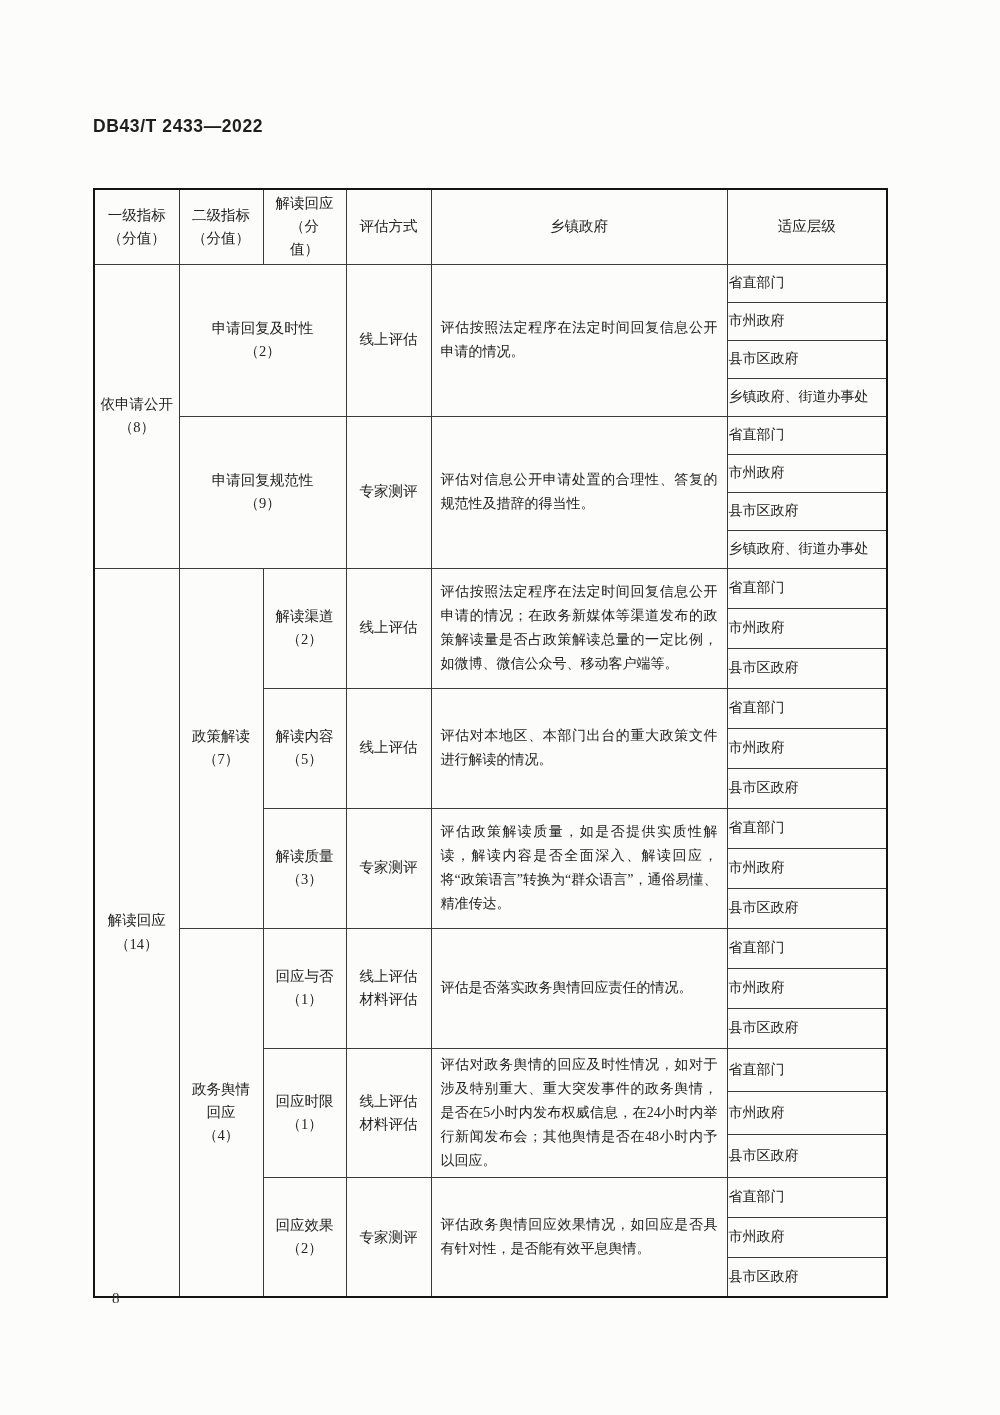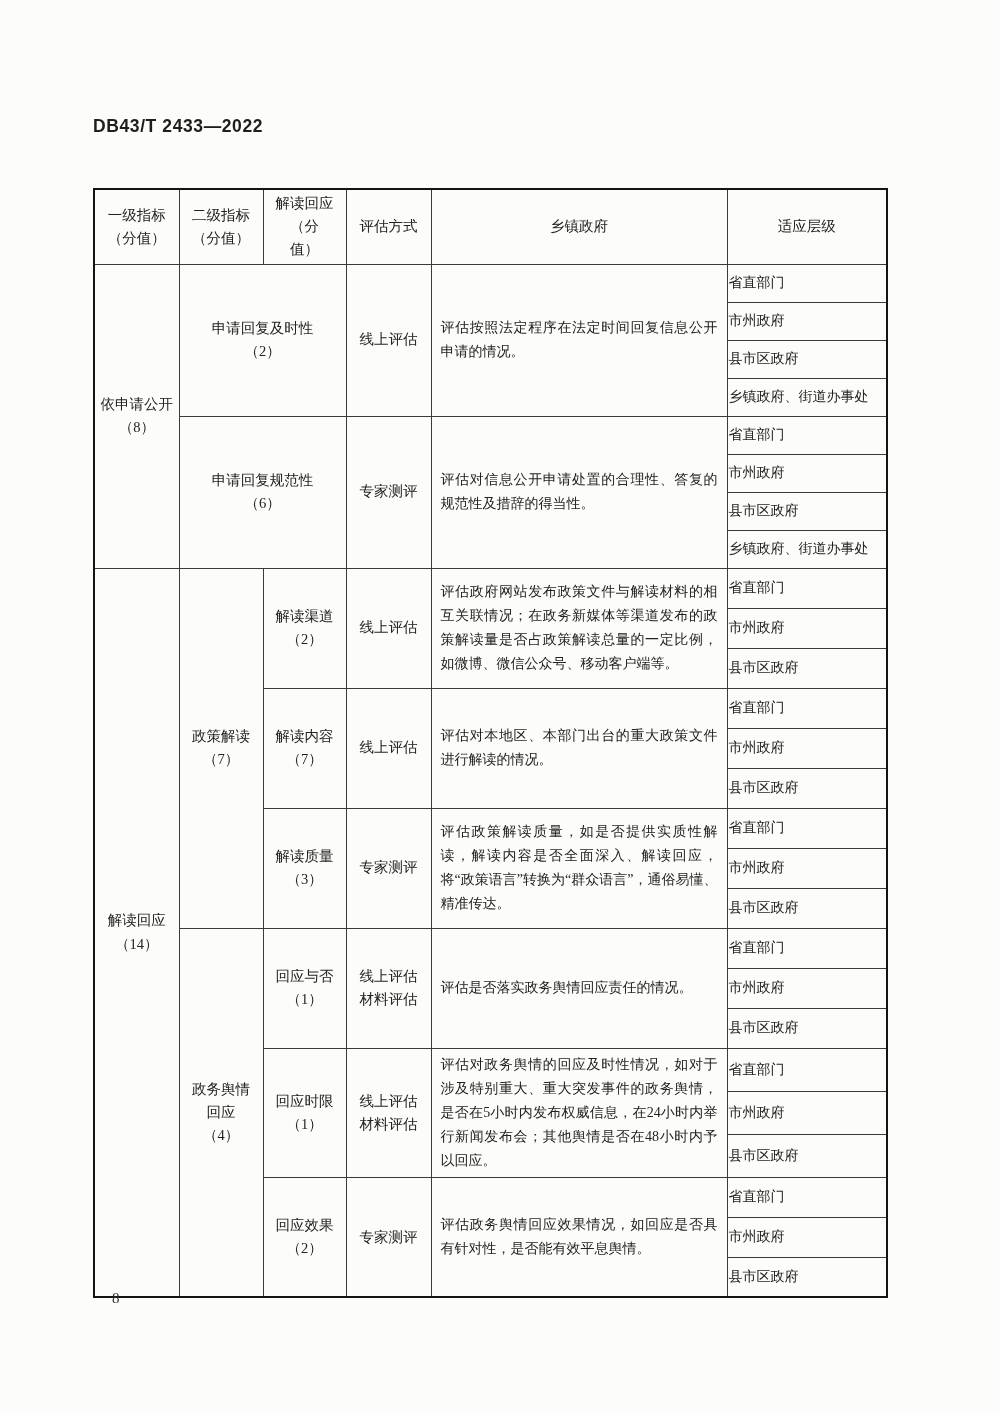--- a/index.html
+++ b/index.html
@@ -89,21 +89,21 @@
         </tr>
       <tr class="h1">
           <td class="c-level">县市区政府</td>
         </tr>
       <tr class="h1">
           <td class="c-level">乡镇政府、街道办事处</td>
         </tr>
 
       <tr class="h1">
         <td class="c-center" colspan="2" rowspan="4">申请回复规范性
-（6）</td>
+（9）</td>
         <td class="c-center" rowspan="4">专家测评</td>
         <td class="c-point" rowspan="4">评估对信息公开申请处置的合理性、答复的规范性及措辞的得当性。</td>
         <td class="c-level">省直部门</td>
       </tr>
       <tr class="h1">
           <td class="c-level">市州政府</td>
         </tr>
       <tr class="h1">
           <td class="c-level">县市区政府</td>
         </tr>
@@ -112,33 +112,33 @@
         </tr>
 
       <tr class="h2">
         <td class="c-center" rowspan="18">解读回应
 （14）</td>
         <td class="c-center" rowspan="9">政策解读
 （7）</td>
         <td class="c-center" rowspan="3">解读渠道
 （2）</td>
         <td class="c-center" rowspan="3">线上评估</td>
-        <td class="c-point" rowspan="3">评估政府网站发布政策文件与解读材料的相互关联情况；在政务新媒体等渠道发布的政策解读量是否占政策解读总量的一定比例，如微博、微信公众号、移动客户端等。</td>
+        <td class="c-point" rowspan="3">评估按照法定程序在法定时间回复信息公开申请的情况；在政务新媒体等渠道发布的政策解读量是否占政策解读总量的一定比例，如微博、微信公众号、移动客户端等。</td>
         <td class="c-level">省直部门</td>
       </tr>
       <tr class="h2">
           <td class="c-level">市州政府</td>
         </tr>
       <tr class="h2">
           <td class="c-level">县市区政府</td>
         </tr>
 
       <tr class="h2">
         <td class="c-center" rowspan="3">解读内容
-（7）</td>
+（5）</td>
         <td class="c-center" rowspan="3">线上评估</td>
         <td class="c-point" rowspan="3">评估对本地区、本部门出台的重大政策文件进行解读的情况。</td>
         <td class="c-level">省直部门</td>
       </tr>
       <tr class="h2">
           <td class="c-level">市州政府</td>
         </tr>
       <tr class="h2">
           <td class="c-level">县市区政府</td>
         </tr>

